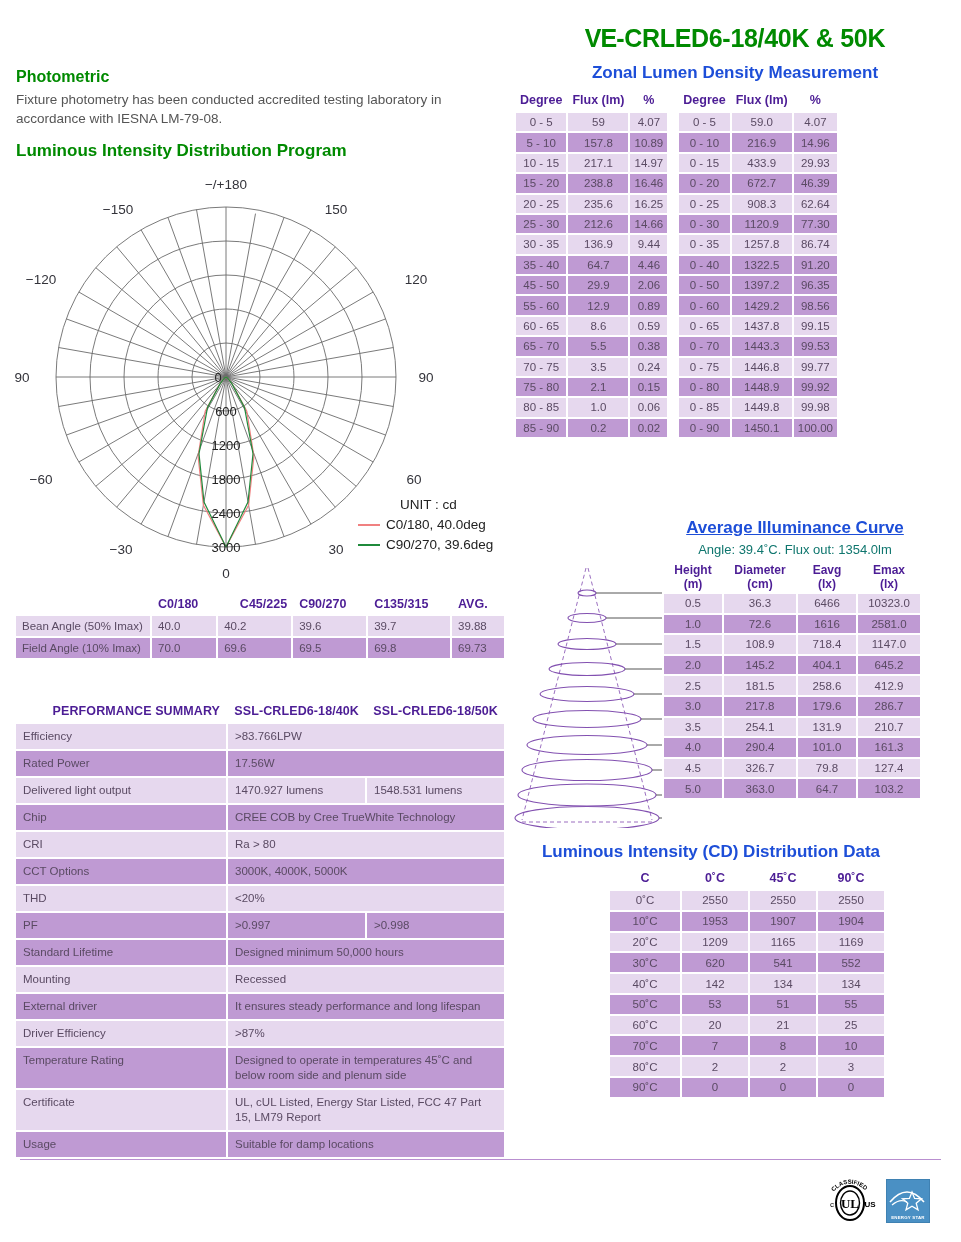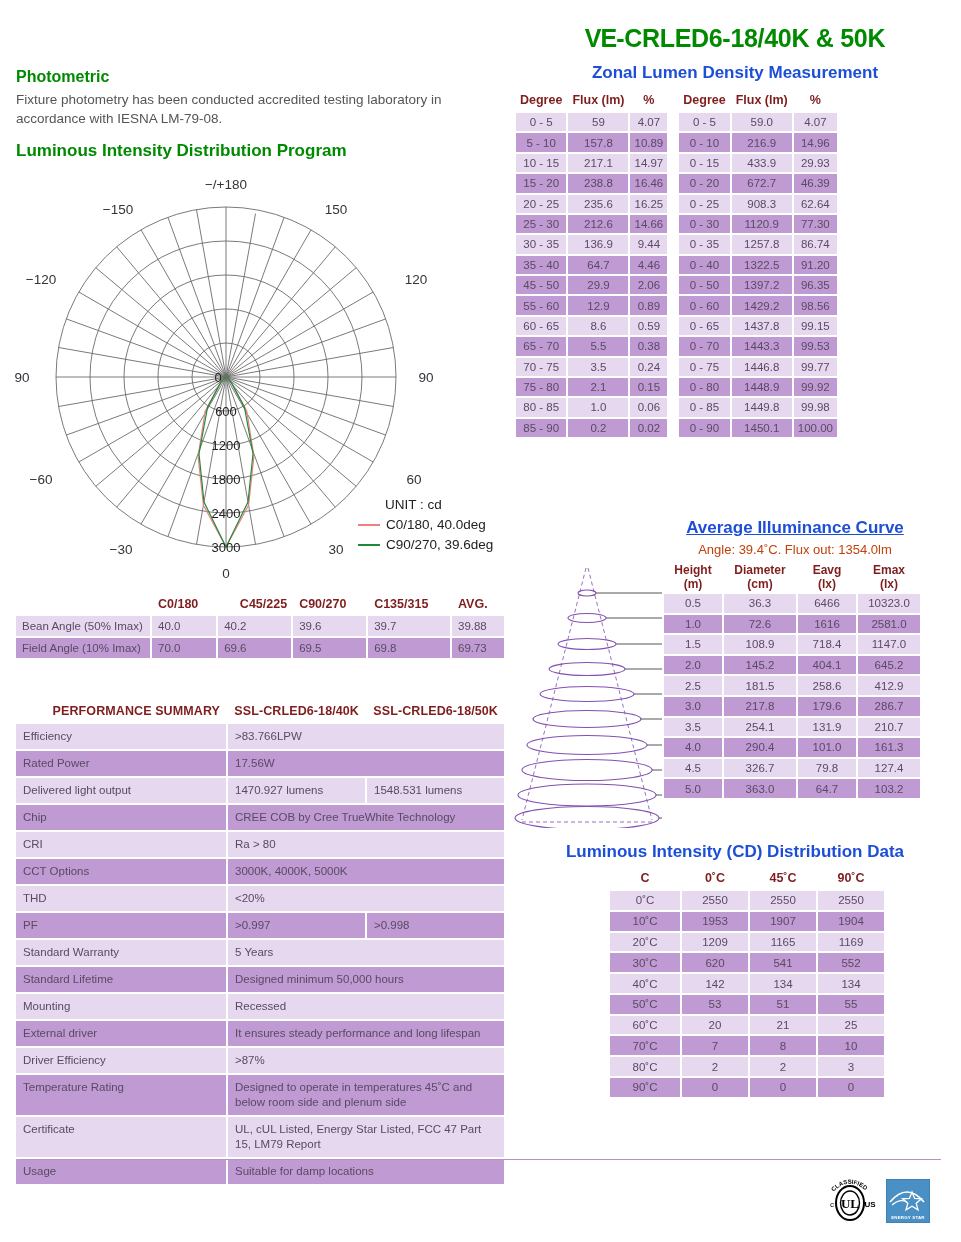--- a/index.html
+++ b/index.html
@@ -37,28 +37,28 @@
   
   #polar-wrap{position:absolute;left:6px;top:172px;width:440px;height:410px;}
   #polar-wrap svg{display:block;}
   .polar-lbl{font-family:"Liberation Sans",sans-serif;font-size:13.5px;fill:#33333a;}
   .polar-scale{font-family:"Liberation Sans",sans-serif;font-size:13px;fill:#222;}
   #legend{
     position:absolute;left:358px;top:495px;font-size:13.5px;color:#222;
     line-height:20px;white-space:nowrap;
   }
   #legend .swatch{display:inline-block;width:22px;height:2px;vertical-align:middle;margin-right:6px;}
-  #legend .unit{margin-left:27px;display:block;}
+  #legend .unit{margin-left:42px;display:block;}
 
   
   table{border-collapse:separate;border-spacing:2px;}
   td,th{padding:0;}
   .tbl{font-size:11.5px;color:#5a4a63;}
   .tbl th{
-    color:#7f1d1d;font-weight:bold;font-size:12px;background:transparent;
+    color:#4c1d95;font-weight:bold;font-size:12px;background:transparent;
     padding:3px 4px;text-align:center;white-space:nowrap;
   }
   .tbl td{padding:3px 5px;}
   .rowL{background:#e6d8ee;}
   .rowD{background:#bf9ad3;}
 
   
   #beam-table{position:absolute;left:14px;top:592px;width:492px;}
   #beam-table table{width:492px;}
   #beam-table th{font-size:12.5px;text-align:left;padding-left:6px;}
@@ -80,32 +80,32 @@
   #zonal-table table{width:0;}
   #zonal-table th{font-size:12.5px;padding-bottom:4px;}
   #zonal-table td{font-size:11.5px;text-align:center;padding:3.2px 4px;}
   #zonal-table .c-deg{width:62px;}
   #zonal-table .c-flux{width:76px;}
   #zonal-table .c-pct{width:58px;}
   #zonal-table .gap{width:10px;background:#fff !important;}
 
   
   #illum-heading{position:absolute;left:640px;top:518px;width:310px;text-align:center;font-size:17px;text-decoration:underline;}
-  #illum-sub{position:absolute;left:640px;top:542px;width:310px;text-align:center;font-size:13px;color:#c2410c;}
+  #illum-sub{position:absolute;left:640px;top:542px;width:310px;text-align:center;font-size:13px;color:#0f766e;}
   #cone{position:absolute;left:512px;top:562px;}
   #illum-table{position:absolute;left:662px;top:560px;}
   #illum-table th{font-size:12px;padding:1px 3px;line-height:14px;}
   #illum-table td{font-size:11.5px;text-align:center;padding:3.3px 5px;}
   #illum-table .c-h{width:52px;}
   #illum-table .c-d{width:66px;}
   #illum-table .c-a{width:52px;}
   #illum-table .c-e{width:56px;}
 
   
-  #cd-heading{position:absolute;left:520px;top:842px;width:430px;text-align:center;font-size:17px;}
+  #cd-heading{position:absolute;left:496px;top:842px;width:430px;text-align:center;font-size:17px;}
   #cd-table{position:absolute;left:608px;top:866px;}
   #cd-table th{font-size:12.5px;padding-bottom:4px;}
   #cd-table td{font-size:11.5px;text-align:center;padding:3.4px 6px;}
   #cd-table .c-c{width:62px;}
   #cd-table .c-v{width:58px;}
 
   
   #footer-rule{position:absolute;left:20px;top:1159px;width:921px;height:1px;background:#b98fd0;}
   #cert-logos{position:absolute;left:822px;top:1178px;display:flex;align-items:center;gap:8px;}
   .ul-mark{position:relative;width:56px;height:46px;}
@@ -287,24 +287,20 @@
           </tr>
           <tr class="rowL">
             <td class="k">THD</td>
             <td colspan="2">&lt;20%</td>
           </tr>
           <tr class="rowD">
             <td class="k">PF</td>
             <td>&gt;0.997</td>
             <td>&gt;0.998</td>
           </tr>
-          <tr class="rowL">
-            <td class="k">Standard Warranty</td>
-            <td colspan="2">5 Years</td>
-          </tr>
           <tr class="rowD">
             <td class="k">Standard Lifetime</td>
             <td colspan="2">Designed minimum 50,000 hours</td>
           </tr>
           <tr class="rowL">
             <td class="k">Mounting</td>
             <td colspan="2">Recessed</td>
           </tr>
           <tr class="rowD">
             <td class="k">External driver</td>

